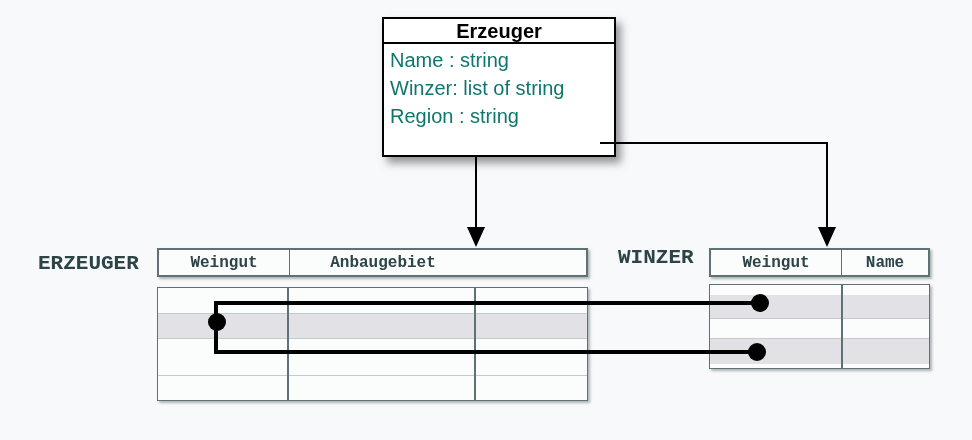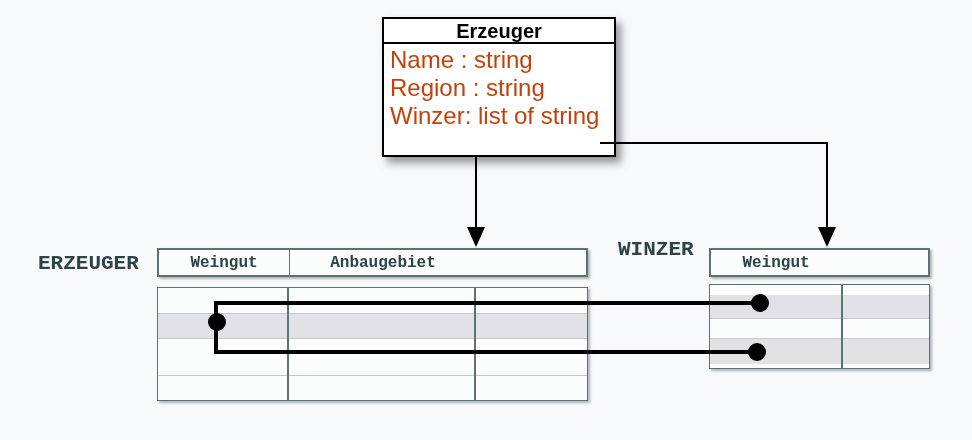--- a/index.html
+++ b/index.html
@@ -18,21 +18,21 @@
     background: #ffffff; border: 2px solid #000;
     box-shadow: 5px 6px 8px rgba(50,50,55,0.50);
   }
   .class-box-title {
     height: 25px; line-height: 25px; text-align: center;
     font-weight: bold; font-size: 20px; color: #000;
     border-bottom: 2px solid #000;
   }
   .class-box-attrs { padding: 2px 0 0 6px; }
   .class-attr {
-    font-size: 24px; color: #c2410c; line-height: 28px; white-space: nowrap;
+    font-size: 20px; color: #0f766e; line-height: 28px; white-space: nowrap;
   }
 
   
   .conn-thin { position: absolute; background: #000; }
   .arrow-head {
     position: absolute; width: 0; height: 0;
     border-left: 9px solid transparent;
     border-right: 9px solid transparent;
     border-top: 20px solid #000;
   }
@@ -78,22 +78,22 @@
 </style>
 </head>
 <body>
 
 <div id="canvas">
 
   <div class="class-box">
     <div class="class-box-title">Erzeuger</div>
     <div class="class-box-attrs">
       <div class="class-attr">Name : string</div>
+      <div class="class-attr">Winzer: list of string</div>
       <div class="class-attr">Region : string</div>
-      <div class="class-attr">Winzer: list of string</div>
     </div>
   </div>
 
   <div class="conn-thin" style="left:475px; top:157px; width:2px; height:72px;"></div>
   <div class="arrow-head" style="left:467px; top:227px;"></div>
 
   <div class="conn-thin" style="left:600px; top:142px; width:228px; height:2px;"></div>
   <div class="conn-thin" style="left:826px; top:142px; width:2px; height:88px;"></div>
   <div class="arrow-head" style="left:818px; top:227px;"></div>
 
@@ -106,24 +106,25 @@
 
   <div class="tbl-body" style="left:157px; top:287px; width:431px; height:114px;">
     <div class="row-stripe" style="top:26px; height:24px;"></div>
     <div class="row-line" style="top:25px;"></div>
     <div class="row-line" style="top:50px;"></div>
     <div class="row-line" style="top:87px;"></div>
     <div class="col-line" style="left:129px;"></div>
     <div class="col-line" style="left:316px;"></div>
   </div>
 
-  <div class="tbl-label" style="left:618px; top:235px;">WINZER</div>
+  <div class="tbl-label" style="left:618px; top:243px;">WINZER</div>
 
   <div class="tbl-header" style="left:709px; top:248px; width:221px;">
     <div class="cell" style="width:130px;">Weingut</div>
+    <div class="cell" style="flex:1;">Name</div>
   </div>
 
   <div class="tbl-body" style="left:709px; top:284px; width:221px; height:85px;">
     <div class="row-stripe" style="top:10px; height:23px;"></div>
     <div class="row-stripe" style="top:54px; height:25px;"></div>
     <div class="row-line" style="top:33px;"></div>
     <div class="row-line" style="top:53px;"></div>
     <div class="col-line" style="left:131px;"></div>
   </div>
 

